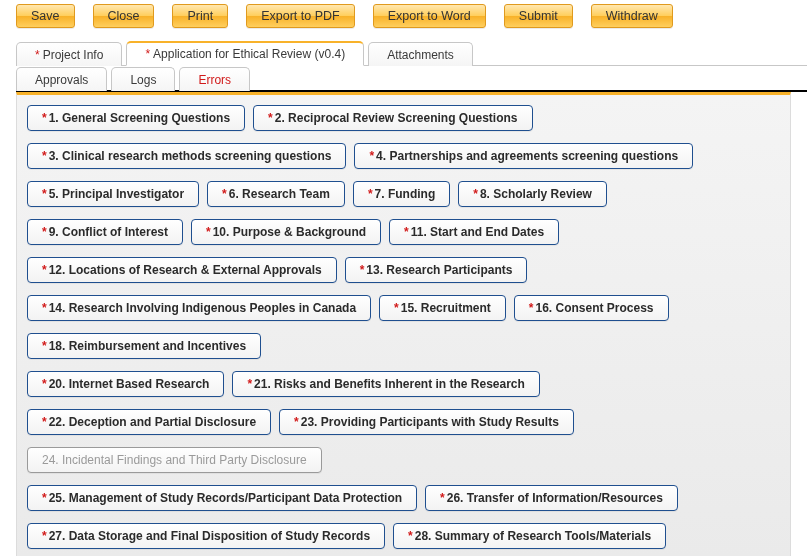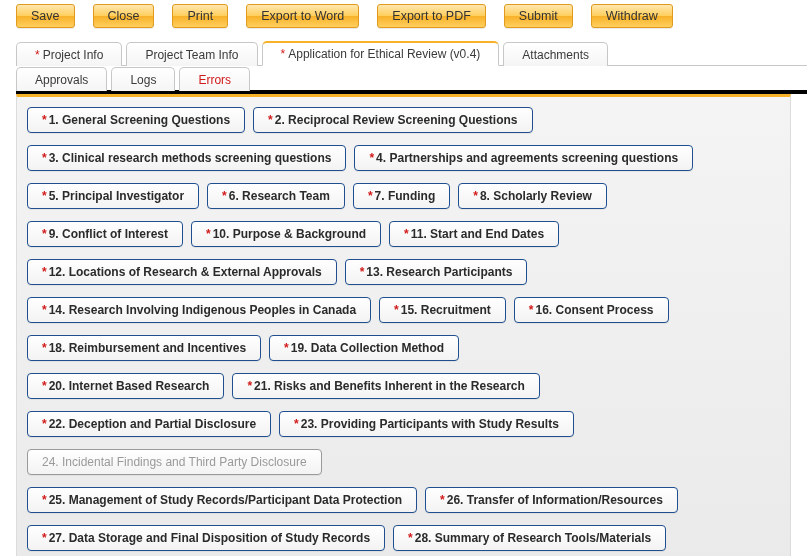--- a/index.html
+++ b/index.html
@@ -31,21 +31,21 @@
   .toptab .req{color:#d11a1a;margin-right:3px;}
   .toptab.active{
     background:#fff;
     border-color:#c7c7c7;
     border-bottom:1px solid #fff;
     border-top:2px solid #f8b22a;
     padding-top:4px;
     z-index:2;
   }
   .toptab.err{color:#d11a1a;}
-  .subbar{margin:0 0 0 16px;border-bottom:4px solid #000000;display:flex;align-items:flex-end;}
+  .subbar{margin:0 0 0 16px;border-bottom:2px solid #000000;display:flex;align-items:flex-end;}
   .panel{
     margin:0 16px 10px 16px;
     background:linear-gradient(#f4f4f4,#e9e9e9);
     border:1px solid #dcdcdc;
     border-top:3px solid #f8b22a;
     padding:10px 10px 4px 10px;
   }
   .row{display:flex;flex-wrap:wrap;margin-bottom:12px;}
   .step{
     background:linear-gradient(#ffffff,#f3f3f3);
@@ -62,32 +62,29 @@
   .step.muted{color:#9a9a9a;border-color:#9a9a9a;font-weight:normal;cursor:default;}
   .step .req{color:#d11a1a;font-weight:bold;margin-right:2px;}
 </style>
 </head>
 <body>
 
 <div class="toolbar">
   <button class="btn">Save</button>
   <button class="btn">Close</button>
   <button class="btn">Print</button>
+  <button class="btn">Export to PDF</button>
   <button class="btn">Export to Word</button>
-  <button class="btn">Export to PDF</button>
   <button class="btn">Submit</button>
   <button class="btn">Withdraw</button>
 </div>
 
 <div class="toptabs">
   <div class="toptab">
     <span class="req">*</span><span>Project Info</span>
-  </div>
-  <div class="toptab">
-    <span>Project Team Info</span>
   </div>
   <div class="toptab active">
     <span class="req">*</span><span>Application for Ethical Review (v0.4)</span>
   </div>
   <div class="toptab">
     <span>Attachments</span>
   </div>
 </div>
 
 <div class="subbar">
@@ -133,21 +130,20 @@
   </div>
 
   <div class="row">
     <div class="step"><span class="req">*</span><span>14. Research Involving Indigenous Peoples in Canada</span></div>
     <div class="step"><span class="req">*</span><span>15. Recruitment</span></div>
     <div class="step"><span class="req">*</span><span>16. Consent Process</span></div>
   </div>
 
   <div class="row">
     <div class="step"><span class="req">*</span><span>18. Reimbursement and Incentives</span></div>
-    <div class="step"><span class="req">*</span><span>19. Data Collection Method</span></div>
   </div>
 
   <div class="row">
     <div class="step"><span class="req">*</span><span>20. Internet Based Research</span></div>
     <div class="step"><span class="req">*</span><span>21. Risks and Benefits Inherent in the Research</span></div>
   </div>
 
   <div class="row">
     <div class="step"><span class="req">*</span><span>22. Deception and Partial Disclosure</span></div>
     <div class="step"><span class="req">*</span><span>23. Providing Participants with Study Results</span></div>

